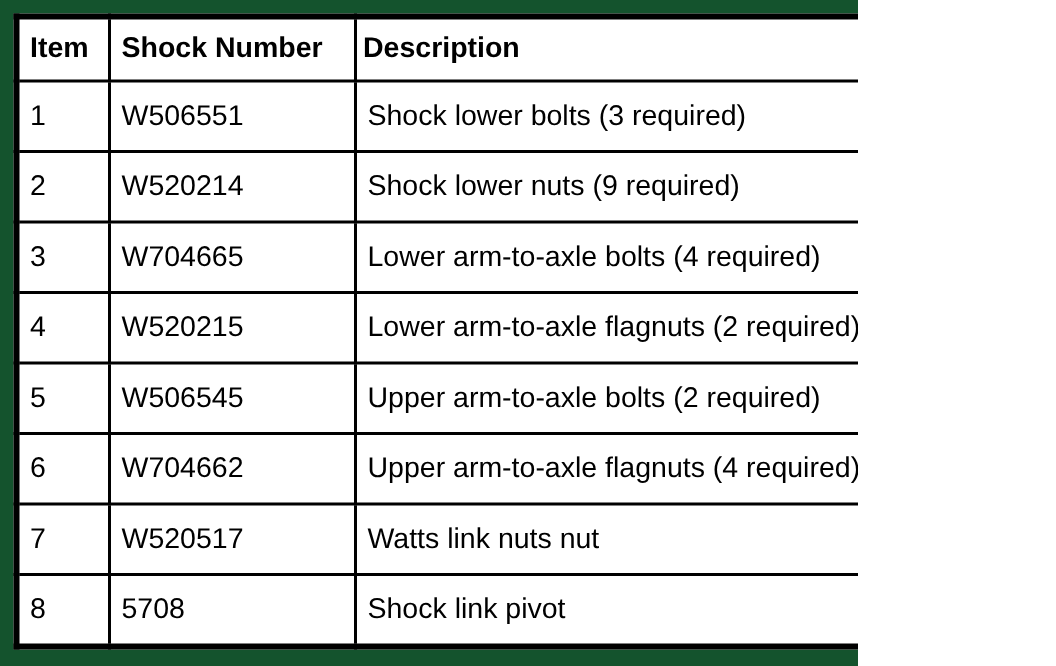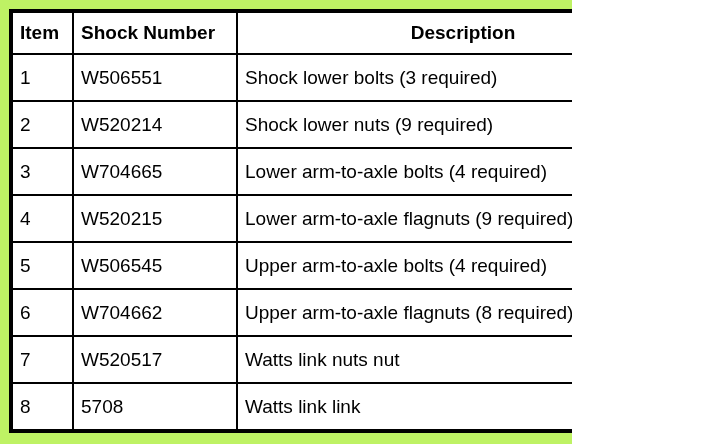--- a/index.html
+++ b/index.html
@@ -4,21 +4,21 @@
 <style>
   html, body {
     margin: 0;
     padding: 0;
     background: #ffffff;
   }
   .page {
     position: relative;
     width: 572px;
     height: 444px;
-    background: #bef264;
+    background: #14532d;
     overflow: hidden;
   }
   table.parts {
     position: absolute;
     left: 9px;
     top: 9px;
     width: 683px;
     border-collapse: collapse;
     table-layout: fixed;
     border: 4px solid #000000;
@@ -35,21 +35,21 @@
     white-space: nowrap;
     overflow: hidden;
     background: #ffffff;
   }
   table.parts th {
     font-weight: bold;
     text-align: left;
     height: 40px;
   }
   table.parts th.col-desc {
-    text-align: center;
+    text-align: left;
     padding-left: 4px;
   }
   table.parts td {
     font-weight: normal;
     height: 45px;
     text-align: left;
   }
   col.c-item { width: 62px; }
   col.c-part { width: 164px; }
   col.c-desc { width: auto; }
@@ -83,37 +83,37 @@
         <td>Shock lower nuts (9 required)</td>
       </tr>
       <tr>
         <td>3</td>
         <td>W704665</td>
         <td>Lower arm-to-axle bolts (4 required)</td>
       </tr>
       <tr>
         <td>4</td>
         <td>W520215</td>
-        <td>Lower arm-to-axle flagnuts (9 required)</td>
+        <td>Lower arm-to-axle flagnuts (2 required)</td>
       </tr>
       <tr>
         <td>5</td>
         <td>W506545</td>
-        <td>Upper arm-to-axle bolts (4 required)</td>
+        <td>Upper arm-to-axle bolts (2 required)</td>
       </tr>
       <tr>
         <td>6</td>
         <td>W704662</td>
-        <td>Upper arm-to-axle flagnuts (8 required)</td>
+        <td>Upper arm-to-axle flagnuts (4 required)</td>
       </tr>
       <tr>
         <td>7</td>
         <td>W520517</td>
         <td>Watts link nuts nut</td>
       </tr>
       <tr>
         <td>8</td>
         <td>5708</td>
-        <td>Watts link link</td>
+        <td>Shock link pivot</td>
       </tr>
     </tbody>
   </table>
 </div>
 
 </body></html>

